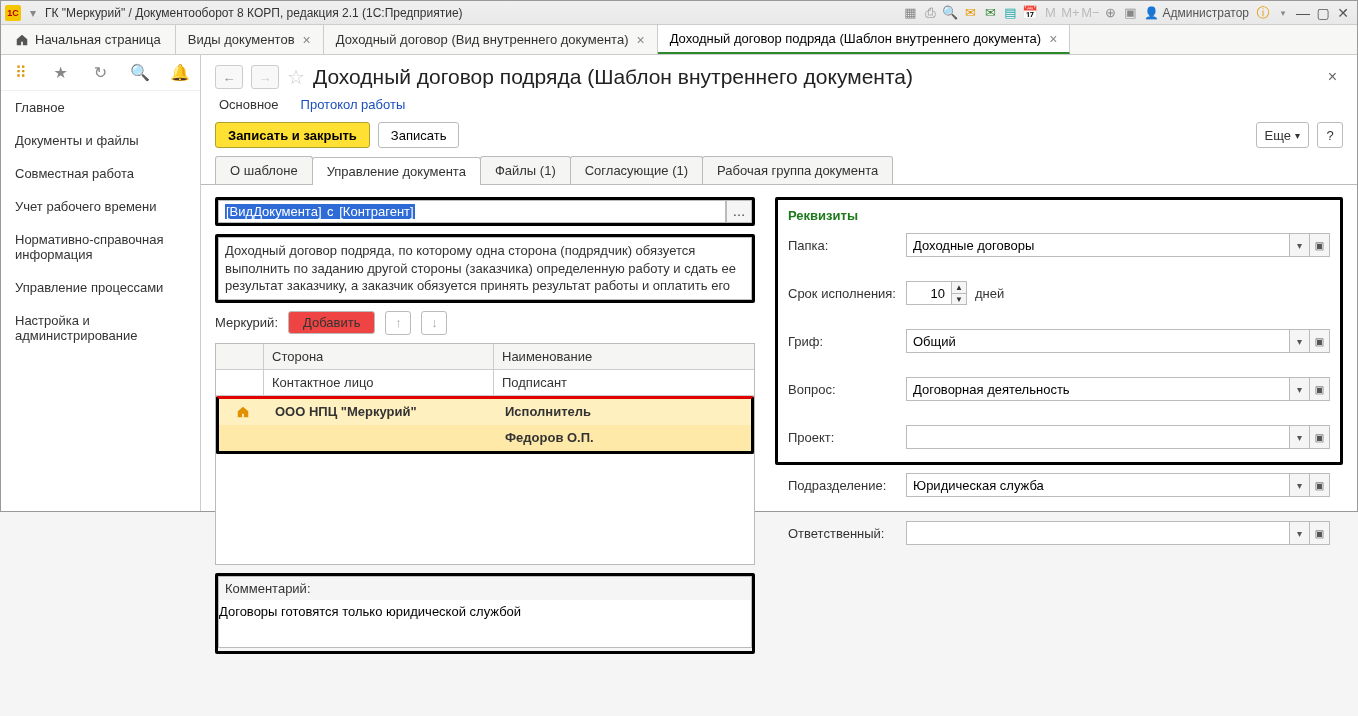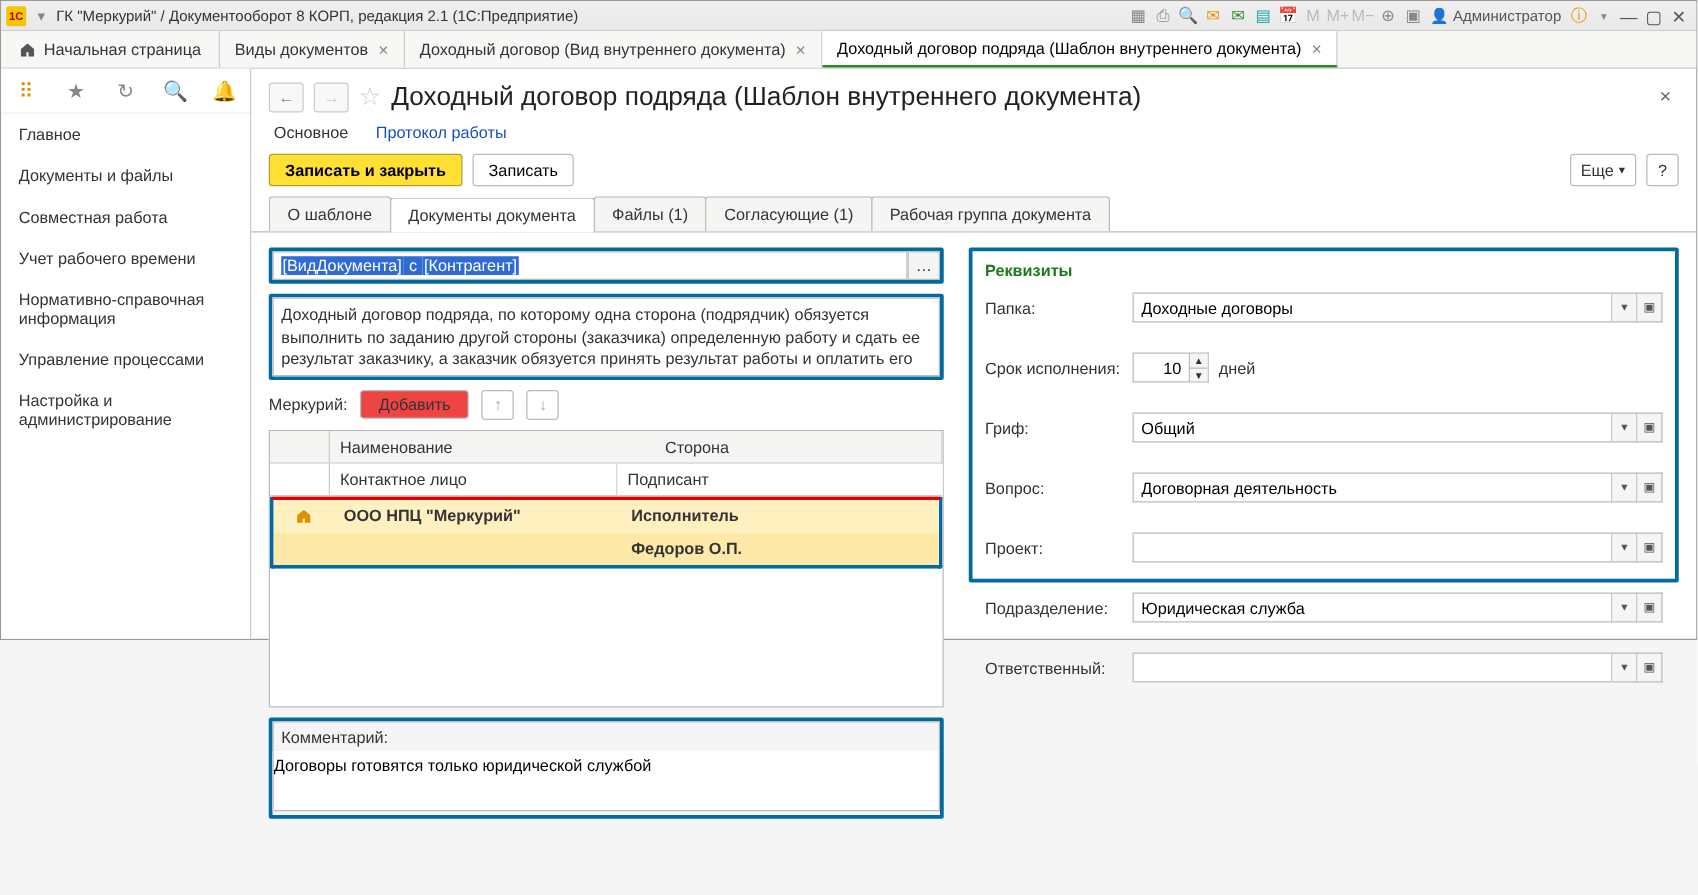--- a/index.html
+++ b/index.html
@@ -40,21 +40,21 @@
 .btn{height:26px;padding:0 12px;border:1px solid #b0a030;background:#ffe033;font-weight:bold;border-radius:3px;cursor:pointer;font-size:13px}
 .btn.plain{background:#fff;border:1px solid #bbb;font-weight:normal}
 .btn-more{margin-left:auto;border:1px solid #bbb;background:#fff;height:26px;padding:0 8px;border-radius:3px;display:flex;align-items:center;gap:4px;cursor:pointer}
 .btn-q{width:26px;height:26px;border:1px solid #bbb;background:#fff;border-radius:3px;display:flex;align-items:center;justify-content:center;cursor:pointer}
 .dtabs{display:flex;padding-left:14px;border-bottom:1px solid #bbb}
 .dtab{padding:6px 14px;border:1px solid #bbb;border-bottom:none;background:#f5f5f3;margin-right:-1px;cursor:pointer;border-radius:3px 3px 0 0;font-size:13px}
 .dtab.active{background:#fff;position:relative;top:1px}
 .formarea{flex:1;display:flex;gap:20px;padding:12px 14px;min-height:0}
 .leftcol{width:540px;display:flex;flex-direction:column;gap:8px}
 .rightcol{flex:1}
-.redbox{border:3px solid #0369a1;border-radius:2px}
+.redbox{border:3px solid #000000;border-radius:2px}
 .field-template{background:#fff;display:flex}
 .field-template .sel{background:#2e6bd6;color:#fff;padding:0 1px}
 .field-template .dots{width:26px;border:1px solid #bbb;background:#f5f5f5;display:flex;align-items:center;justify-content:center;cursor:pointer}
 .desc-text{border:1px solid #bbb;background:#fff;padding:4px 6px;font-size:13px;line-height:1.35;color:#333;min-height:60px}
 .sides-row{display:flex;align-items:center;gap:10px}
 .sides-row .lbl{color:#333}
 .sides-row .add{border:1px solid #bbb;background:#ef4444;padding:3px 14px;border-radius:3px;cursor:pointer}
 .arrow-btn{width:26px;height:24px;border:1px solid #bbb;background:#fff;border-radius:3px;display:flex;align-items:center;justify-content:center;color:#aaa;cursor:pointer}
 .grid{border:1px solid #bbb;background:#fff}
 .grid-head{display:flex;background:#f5f5f3}
@@ -179,21 +179,21 @@
         <button class="btn plain">Записать</button>
         <div class="btn-more">
             <span>Еще</span>
             <span style="font-size:10px">▾</span>
           </div>
         <div class="btn-q">?</div>
       </div>
 
       <div class="dtabs">
         <div class="dtab">О шаблоне</div>
-        <div class="dtab active">Документы документа</div>
+        <div class="dtab active">Управление документа</div>
         <div class="dtab">Файлы (1)</div>
         <div class="dtab">Согласующие (1)</div>
         <div class="dtab">Рабочая группа документа</div>
       </div>
 
       <div class="formarea">
 
         <div class="leftcol">
 
           <div class="redbox field-template">
@@ -210,22 +210,22 @@
           <div class="sides-row">
             <span class="lbl">Меркурий:</span>
             <span class="add">Добавить</span>
             <span class="arrow-btn">↑</span>
             <span class="arrow-btn">↓</span>
           </div>
 
           <div class="grid" style="flex:0 0 auto">
             <div class="grid-head">
               <div class="gh ic"></div>
+              <div class="gh c1">Сторона</div>
               <div class="gh c2">Наименование</div>
-              <div class="gh c1">Сторона</div>
             </div>
             <div class="grid-sub">
               <div class="gh ic"></div>
               <div class="gh c1">Контактное лицо</div>
               <div class="gh c2">Подписант</div>
             </div>
             <div class="redbox" style="border-top:3px solid #e00000">
               <div class="grid-row y">
                 <div class="gc ic home-ico">
                     <svg width="14" height="14" viewBox="0 0 16 16">

